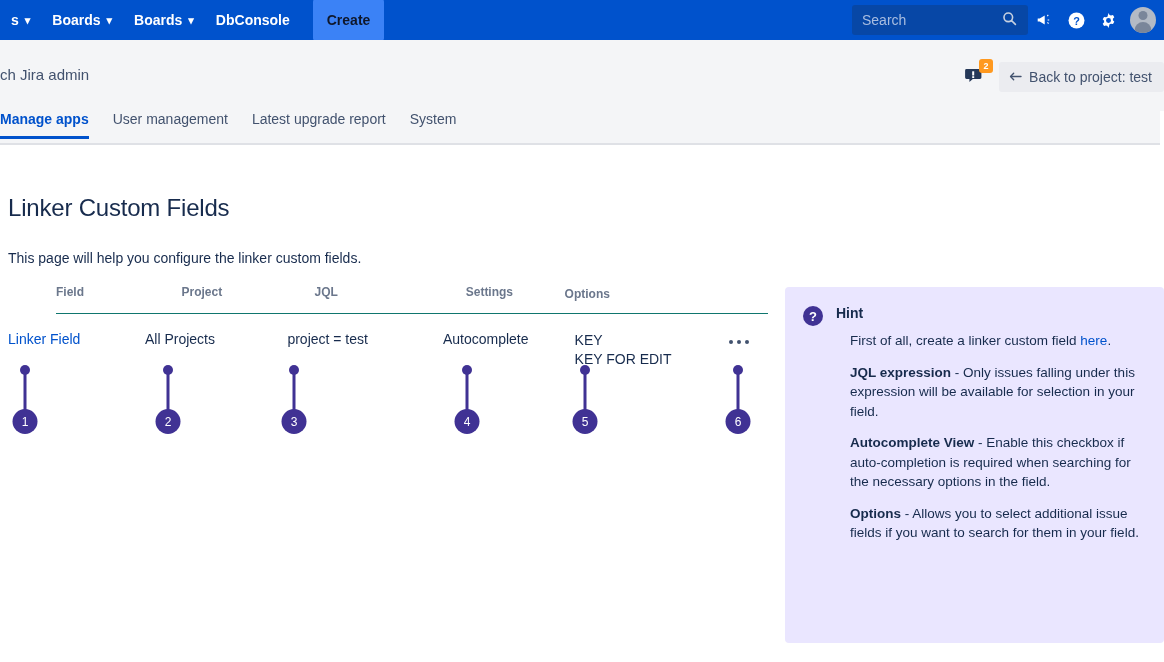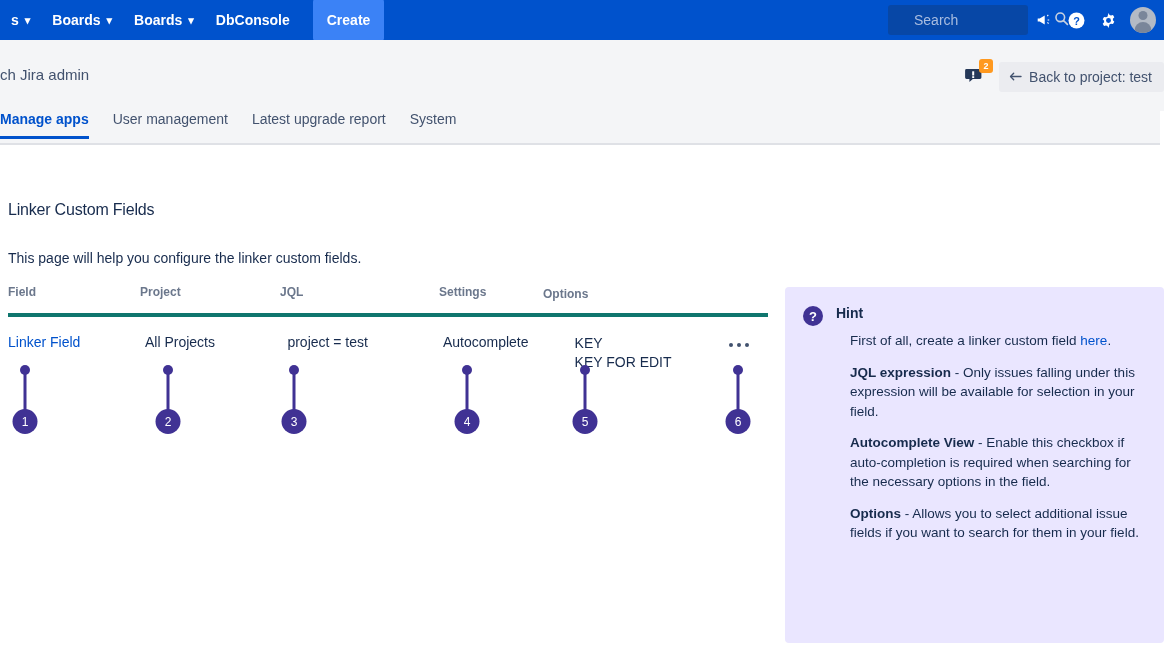--- a/index.html
+++ b/index.html
@@ -24,37 +24,37 @@
     display: flex; align-items: center; white-space: nowrap;
     cursor: pointer;
   }
   .nav-item .chev {
     display: inline-block; margin-left: 6px;
     font-size: 11px; font-weight: bold; line-height: 1;
   }
   .create-btn {
     margin-left: 12px;
     background: #3b82f6;
-    color: #ffffff; font-size: 14px; font-weight: bold;
+    color: #0f172a; font-size: 14px; font-weight: bold;
     border-radius: 3px; border: none;
     padding: 13px 14px;
     cursor: pointer;
     font-family: "Liberation Sans", sans-serif;
   }
   .nav-right {
     position: absolute; right: 0; top: 0; height: 40px;
     display: flex; align-items: center; padding-right: 4px;
   }
   .searchbox {
     position: relative;
-    width: 140px; height: 30px;
+    width: 176px; height: 30px;
     background: #0747A6;
     border-radius: 3px;
     display: flex; align-items: center;
-    padding: 0 26px;
+    padding: 0 10px;
   }
   .searchbox input {
     background: transparent; border: none; outline: none;
     color: #ffffff; font-size: 14px;
     width: 140px;
     font-family: "Liberation Sans", sans-serif;
   }
   .searchbox input::placeholder { color: #A9BDE0; }
   .nav-icon {
     width: 32px; height: 40px;
@@ -130,34 +130,35 @@
   .tab.active { color: #0052CC; font-weight: bold; }
   .tab.active::after {
     content: ""; position: absolute;
     left: 0; right: 12px; bottom: -2px; height: 3px;
     background: #0052CC;
   }
 
   
   .content { position: absolute; left: 0; top: 145px; width: 1164px; }
   .page-title {
-    position: absolute; left: 8px; top: 56px;
-    font-size: 16px; color: #172B4D; font-weight: normal;
+    position: absolute; left: 8px; top: 49px;
+    font-size: 24px; color: #172B4D; font-weight: normal;
     letter-spacing: -0.2px;
   }
   .page-desc {
     position: absolute; left: 8px; top: 105px;
     font-size: 14px; color: #172B4D;
   }
 
   
   .table { position: absolute; left: 8px; top: 140px; width: 760px; }
   .thead {
     display: flex; padding-bottom: 9px;
-    border-bottom: 4px solid #0f766e;
+    border-bottom: 1px solid #0f766e;
+    margin-left: 48px;
   }
   .thead div {
     font-size: 12px; font-weight: bold; color: #6B778C;
   }
   .trow { display: flex; padding-top: 17px; gap: 46px; }
   .trow div { font-size: 14px; color: #172B4D; }
   .c-field   { width: 132px; }
   .c-project { width: 140px; }
   .c-jql     { width: 159px; }
   .c-settings{ width: 104px; }

